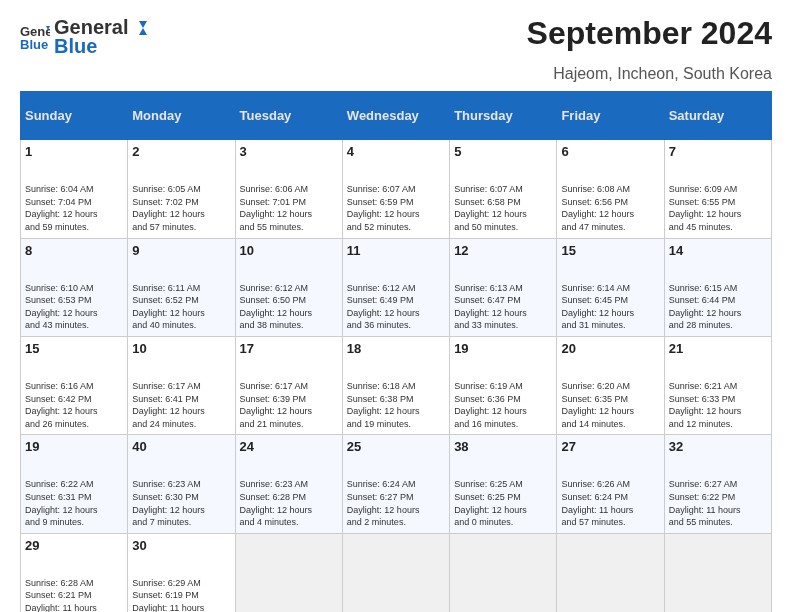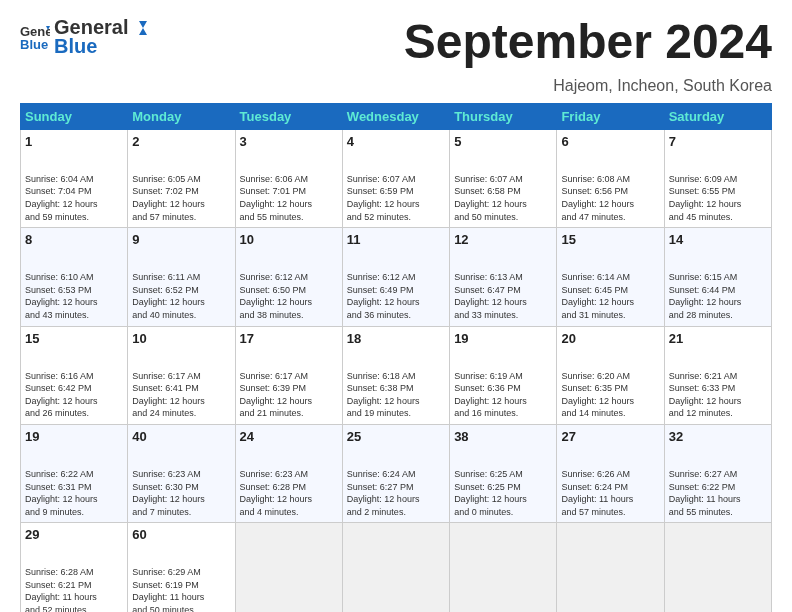--- a/index.html
+++ b/index.html
@@ -25,43 +25,43 @@
       gap: 4px;
     }
     .logo-icon {
       width: 30px;
       height: 30px;
     }
     .title-block {
       text-align: right;
     }
     .month-title {
-      font-size: 48px;
+      font-size: 32px;
       font-weight: bold;
       color: #222;
       line-height: 1.1;
     }
     .location {
       font-size: 16px;
       color: #555;
-      margin-top: 8px;
+      margin-top: 14px;
     }
     table {
       width: 100%;
       border-collapse: collapse;
       table-layout: fixed;
     }
     thead tr {
       background-color: #1a6abf;
     }
     thead th {
-      color: #5eead4;
+      color: #e5e5e5;
       font-size: 13px;
       font-weight: bold;
-      padding: 5px 4px;
+      padding: 16px 4px;
       text-align: left;
       border: 1px solid #1a6abf;
     }
     tbody tr {
       vertical-align: top;
     }
     tbody td {
       border: 1px solid #ccc;
       padding: 4px 4px;
       font-size: 9.5px;
@@ -314,21 +314,21 @@
       </tr>
 
       <tr>
         <td>
           <span class="day-number">29</span>
           <div class="day-info">
             Sunrise: 6:28 AM<br>Sunset: 6:21 PM<br>Daylight: 11 hours<br>and 52 minutes.
           </div>
         </td>
         <td>
-          <span class="day-number">60</span>
+          <span class="day-number">30</span>
           <div class="day-info">
             Sunrise: 6:29 AM<br>Sunset: 6:19 PM<br>Daylight: 11 hours<br>and 50 minutes.
           </div>
         </td>
         <td class="empty-cell"></td>
         <td class="empty-cell"></td>
         <td class="empty-cell"></td>
         <td class="empty-cell"></td>
         <td class="empty-cell"></td>
       </tr>

